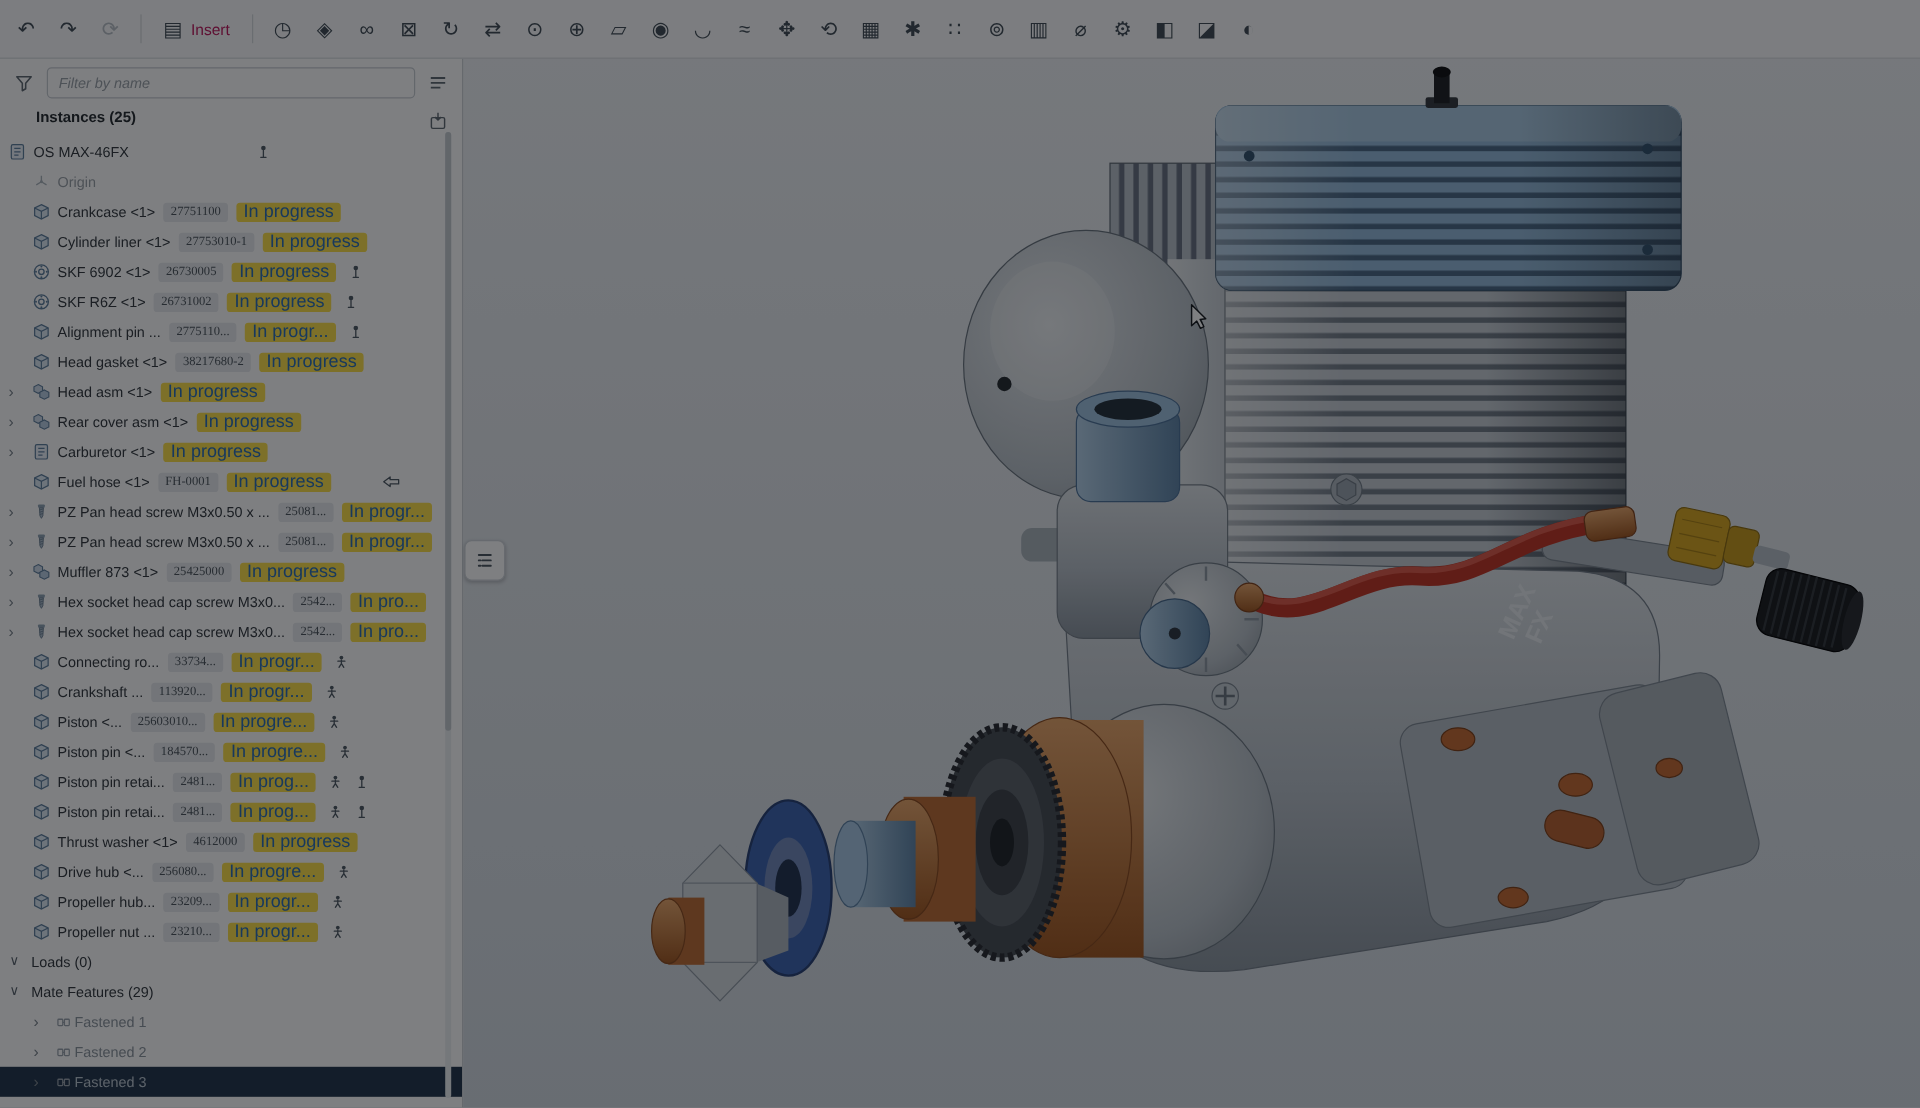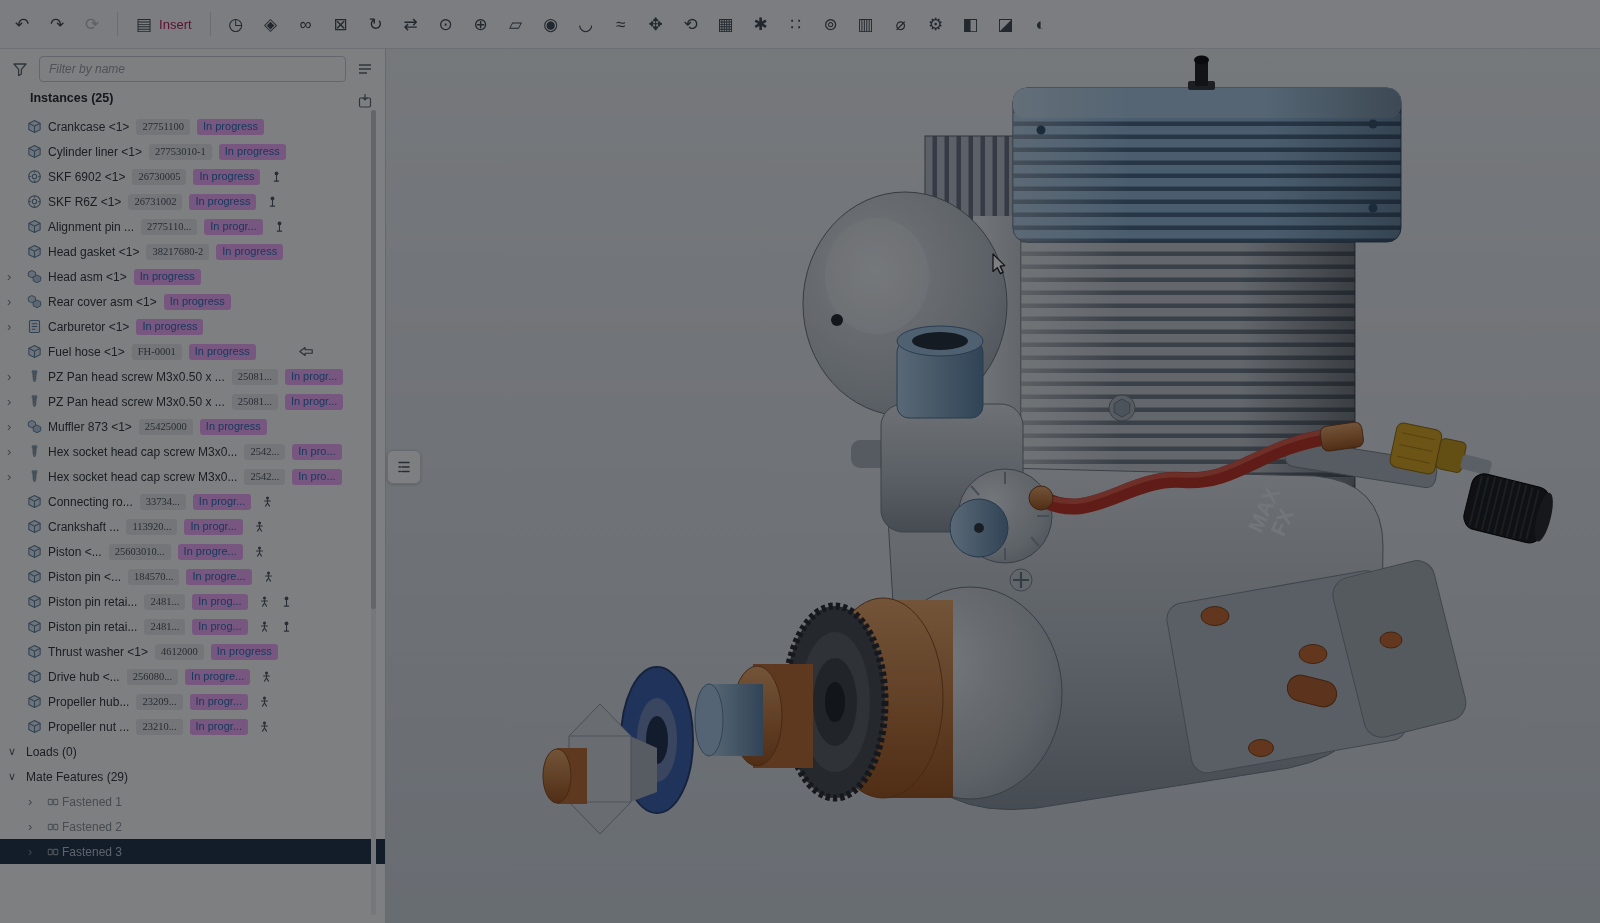--- a/index.html
+++ b/index.html
@@ -55,22 +55,22 @@
   .icon16{width:16px;height:16px;margin-right:6px;flex:none;display:inline-flex;align-items:center;justify-content:center;}
   .nm{color:#30363c;}
   .nm.gray{color:#9aa1a8;}
   .row.mate-row .nm{color:#8b949d;}
   .row.selected .nm{color:#b9c4cf;}
   .chip{
     background:#e8ebee;color:#4a525a;border-radius:3px;padding:1.5px 6px;margin-left:7px;
     font-size:10.5px;line-height:13px;flex:none;font-family:Liberation Serif, serif;
   }
   .badge{
-    background:#f0abfc;color:#2a6db5;border-radius:3px;padding:1.5px 6px;margin-left:7px;
-    font-size:11px;line-height:13px;flex:none;cursor:pointer;text-align:right;
+    background:#fde047;color:#2a6db5;border-radius:3px;padding:1.5px 6px;margin-left:7px;
+    font-size:15px;line-height:13px;flex:none;cursor:pointer;text-align:right;
   }
   .right-ic{margin-left:11px;display:inline-flex;flex:none;cursor:pointer;}
   .spacer-root{display:inline-block;width:96px;}
   .right-ic[data-name="arrow-left-icon"]{margin-left:42px;}
   .sb-track{position:absolute;right:9px;top:62px;bottom:8px;width:5px;background:#edf0f2;border-radius:3px;z-index:6;}
   .sb-thumb{position:absolute;top:0;left:0;width:5px;height:62%;background:#c4cad0;border-radius:3px;cursor:pointer;}
   
   .viewport{position:absolute;top:48px;left:385px;right:0;bottom:0;overflow:hidden;}
   .viewport svg.scene{display:block;width:100%;height:100%;}
   .float-btn{
@@ -194,20 +194,45 @@
     <span data-name="instances-header-label" style="padding-left:4px;">Instances (25)</span>
     <span class="hdr-spacer"></span>
     <span class="hdr-ic" data-name="insert-instance-icon">
       <svg viewBox="0 0 16 16" width="16" height="16">
           <rect x="2.5" y="5" width="11" height="9" rx="1.2" fill="none" stroke="#5d6770" stroke-width="1.2"></rect>
           <path d="M8 1v6M5.6 4.6L8 7l2.4-2.4" fill="none" stroke="#5d6770" stroke-width="1.2"></path>
         </svg>
     </span>
   </div>
   <div class="tree" data-name="instances-tree">
+      <div class="row root" data-name="tree-item-root">
+        <span class="icon16" data-name="docasm-icon">
+          <svg viewBox="0 0 16 16" width="15" height="15">
+            <rect x="2.6" y="1.6" width="10.8" height="12.8" rx="1.4" fill="#eaf1f8" stroke="#5d7d9c" stroke-width="1.1"></rect>
+            <path d="M5.2 5h5.6M5.2 8h5.6M5.2 11h3.8" stroke="#5d7d9c" stroke-width="1.1"></path>
+          </svg>
+        </span>
+        <span class="nm" data-name="tree-item-label">OS MAX-46FX</span>
+        <span class="spacer-root" data-name="spacer"></span>
+        <span class="right-ic" data-name="pin-icon">
+          <svg viewBox="0 0 12 12" width="11" height="11">
+            <circle cx="6" cy="2.6" r="2.1" fill="#4d5862"></circle>
+            <path d="M6 4.7V10.2M3.6 11h4.8" stroke="#4d5862" stroke-width="1.2" stroke-linecap="round"></path>
+          </svg>
+        </span>
+      </div>
+      <div class="row" data-name="tree-item-origin">
+        <span class="icon16" data-name="origin-icon">
+          <svg viewBox="0 0 14 14" width="13" height="13">
+            <path d="M7 7L7 1.6M7 7l4.6 2.8M7 7L2.4 9.8" stroke="#aab3bb" stroke-width="1.2"></path>
+            <circle cx="7" cy="7" r="1.3" fill="#aab3bb"></circle>
+          </svg>
+        </span>
+        <span class="nm gray" data-name="tree-item-label">Origin</span>
+      </div>
       <div class="row" data-name="tree-item">
         <span class="icon16" data-name="part-icon">
           <svg viewBox="0 0 16 16" width="15" height="15">
             <path d="M8 1.6L14 4.6v6.8L8 14.4 2 11.4V4.6z" fill="#dce8f3" stroke="#5d7d9c" stroke-width="1.1"></path>
             <path d="M2 4.6l6 3 6-3M8 7.6v6.8" fill="none" stroke="#5d7d9c" stroke-width="1.1"></path>
           </svg>
         </span>
         <span class="nm" data-name="tree-item-label">Crankcase &lt;1&gt;</span>
         <span class="chip" data-name="part-number-chip">27751100</span>
         <span class="badge" data-name="status-badge">In progress</span>

